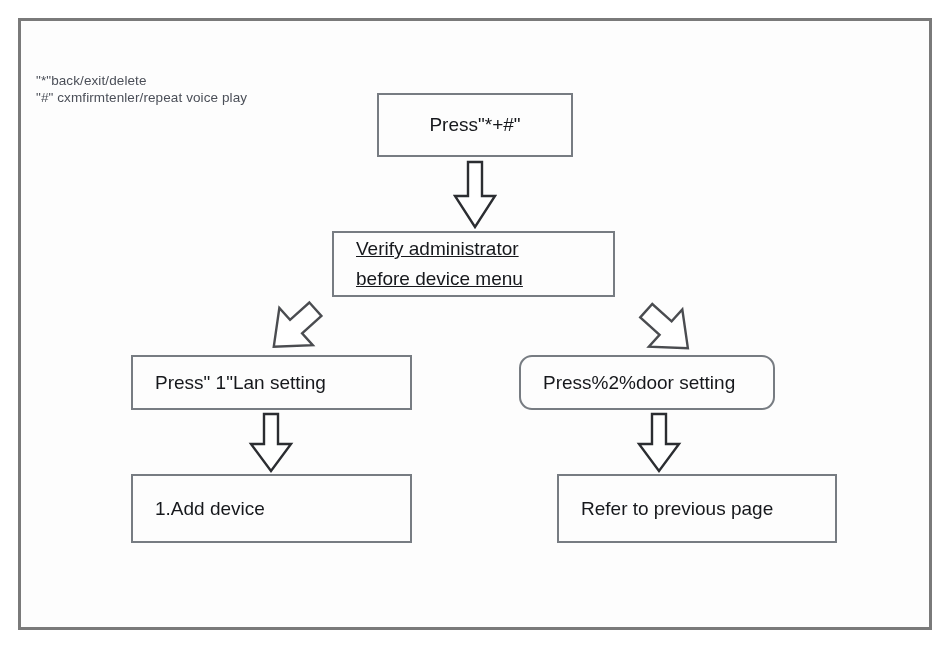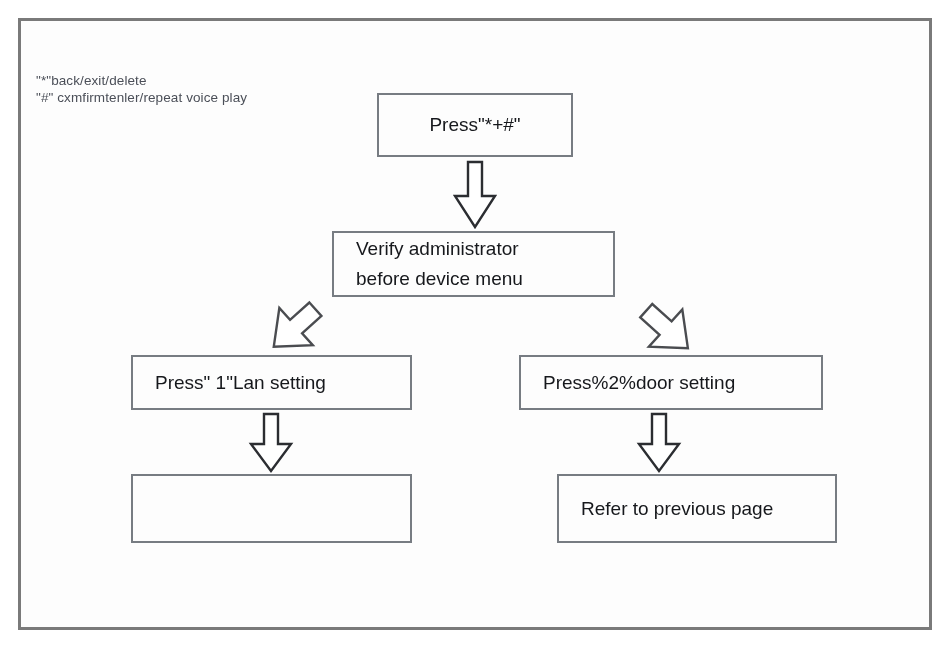--- a/index.html
+++ b/index.html
@@ -61,23 +61,23 @@
   .box .txt {
     display: block;
     white-space: nowrap;
   }
   .box.center-text { align-items: center; }
   .box.center-text .txt { text-align: center; }
   .box.pad-left { padding-left: 22px; }
 
   
   #box-press-star-hash { left: 377px; top: 93px;  width: 196px; height: 64px; }
-  #box-verify-admin    { left: 332px; top: 231px; width: 283px; height: 66px; }
+  #box-verify-admin    { left: 332px; top: 231px; width: 283px; height: 66px; text-decoration: underline; }
   #box-lan-setting     { left: 131px; top: 355px; width: 281px; height: 55px; }
-  #box-door-setting    { left: 519px; top: 355px; width: 304px; height: 55px; }
+  #box-door-setting    { left: 519px; top: 355px; width: 256px; height: 55px; border-radius: 13px; }
   #box-device-list     { left: 131px; top: 474px; width: 281px; height: 69px; }
   #box-refer-prev      { left: 519px; top: 474px; width: 280px; height: 69px; margin-left: 38px; }
 
   
   .arrow {
     position: absolute;
   }
   .arrow svg { display: block; }
 
   #arrow-top-down   { left: 452px; top: 160px; }
@@ -143,19 +143,20 @@
     </svg>
   </div>
 
   <div class="arrow" id="arrow-right-down">
     <svg width="46" height="62" viewBox="0 0 46 62" aria-hidden="true">
       <polygon points="16,2 30,2 30,32 43,32 23,59 3,32 16,32" fill="#ffffff" stroke="#2b2d31" stroke-width="2.4" stroke-linejoin="miter"></polygon>
     </svg>
   </div>
 
   <div class="box pad-left" id="box-device-list">
+    <span class="txt">1.Add device</span>
   </div>
 
   <div class="box pad-left" id="box-refer-prev">
     <span class="txt">Refer to previous page</span>
   </div>
 
 </div>
 
 </body></html>

